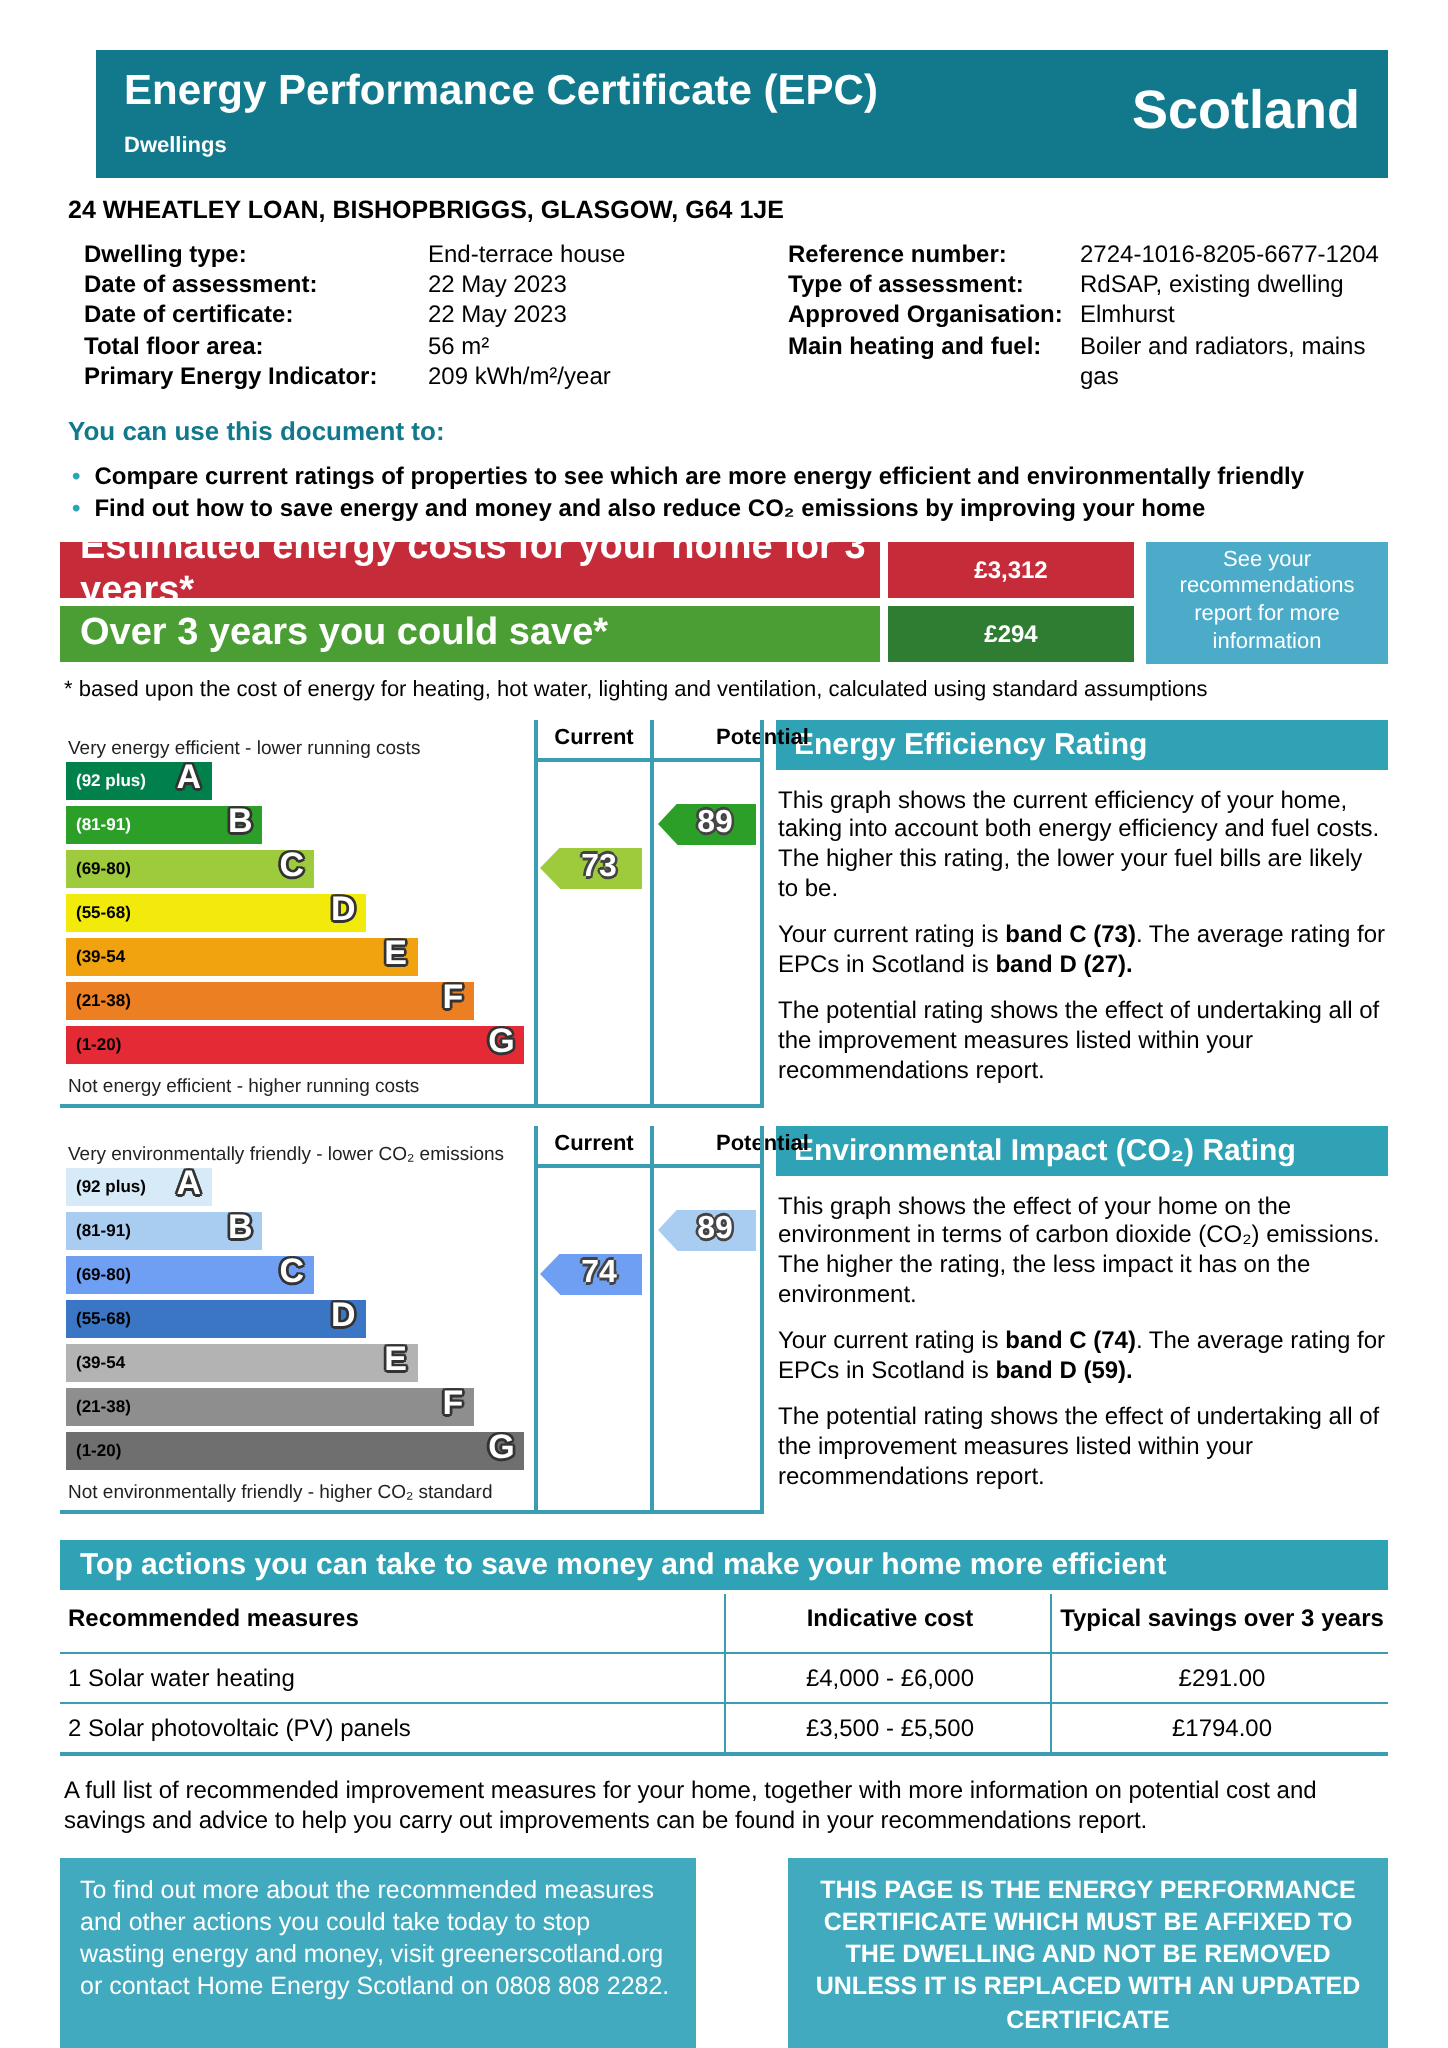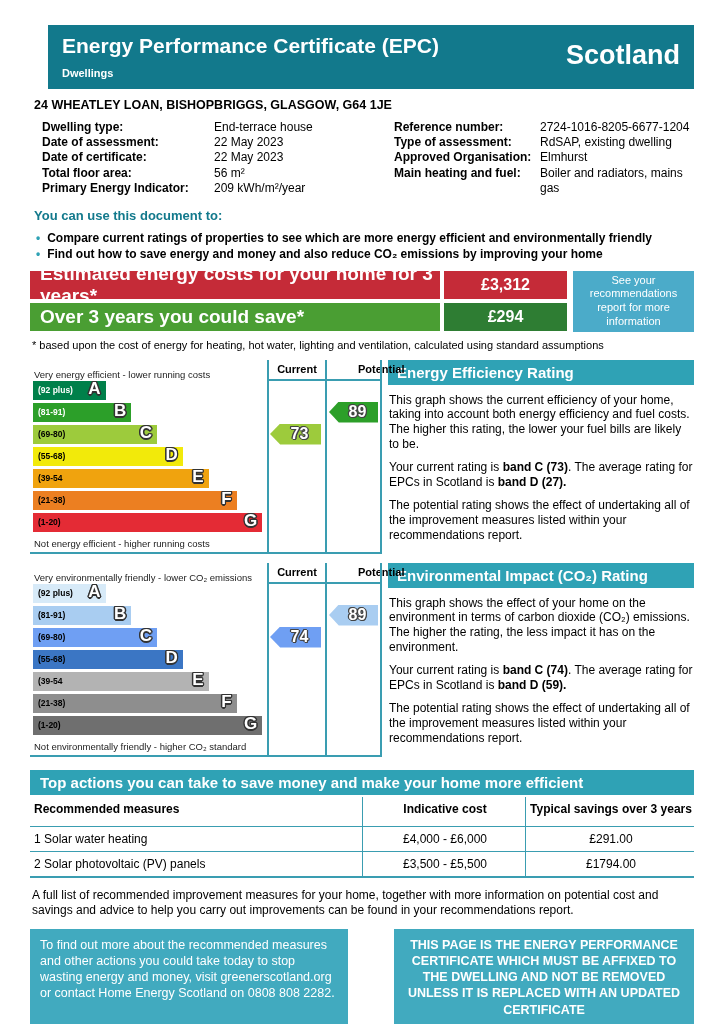--- a/index.html
+++ b/index.html
@@ -46,21 +46,21 @@
 
   
   .costs { display: flex; margin-top: 8px; }
   .cost-rows { flex: 1; display: flex; flex-direction: column; gap: 4px; }
   .cost-row { display: flex; height: 28px; }
   .cost-label {
     flex: 1; color: #fff; font-weight: bold; font-size: 19px;
     display: flex; align-items: center; padding-left: 10px;
   }
   .cost-value {
-    width: 123px; margin-left: 4px; color: #fff; font-weight: bold; font-size: 16px;
+    width: 123px; margin-left: 4px; color: #fff; font-weight: bold; font-size: 12px;
     display: flex; align-items: center; justify-content: center;
   }
   .cost-row.red .cost-label, .cost-row.red .cost-value { background: var(--red); }
   .cost-row.green .cost-label { background: var(--green-bright); }
   .cost-row.green .cost-value { background: var(--green-dark); }
   .info-box {
     width: 121px; margin-left: 6px; background: var(--blue-info);
     color: #fff; font-size: 11px; line-height: 1.25; text-align: center;
     display: flex; align-items: center; justify-content: center; padding: 3px 5px;
   }

